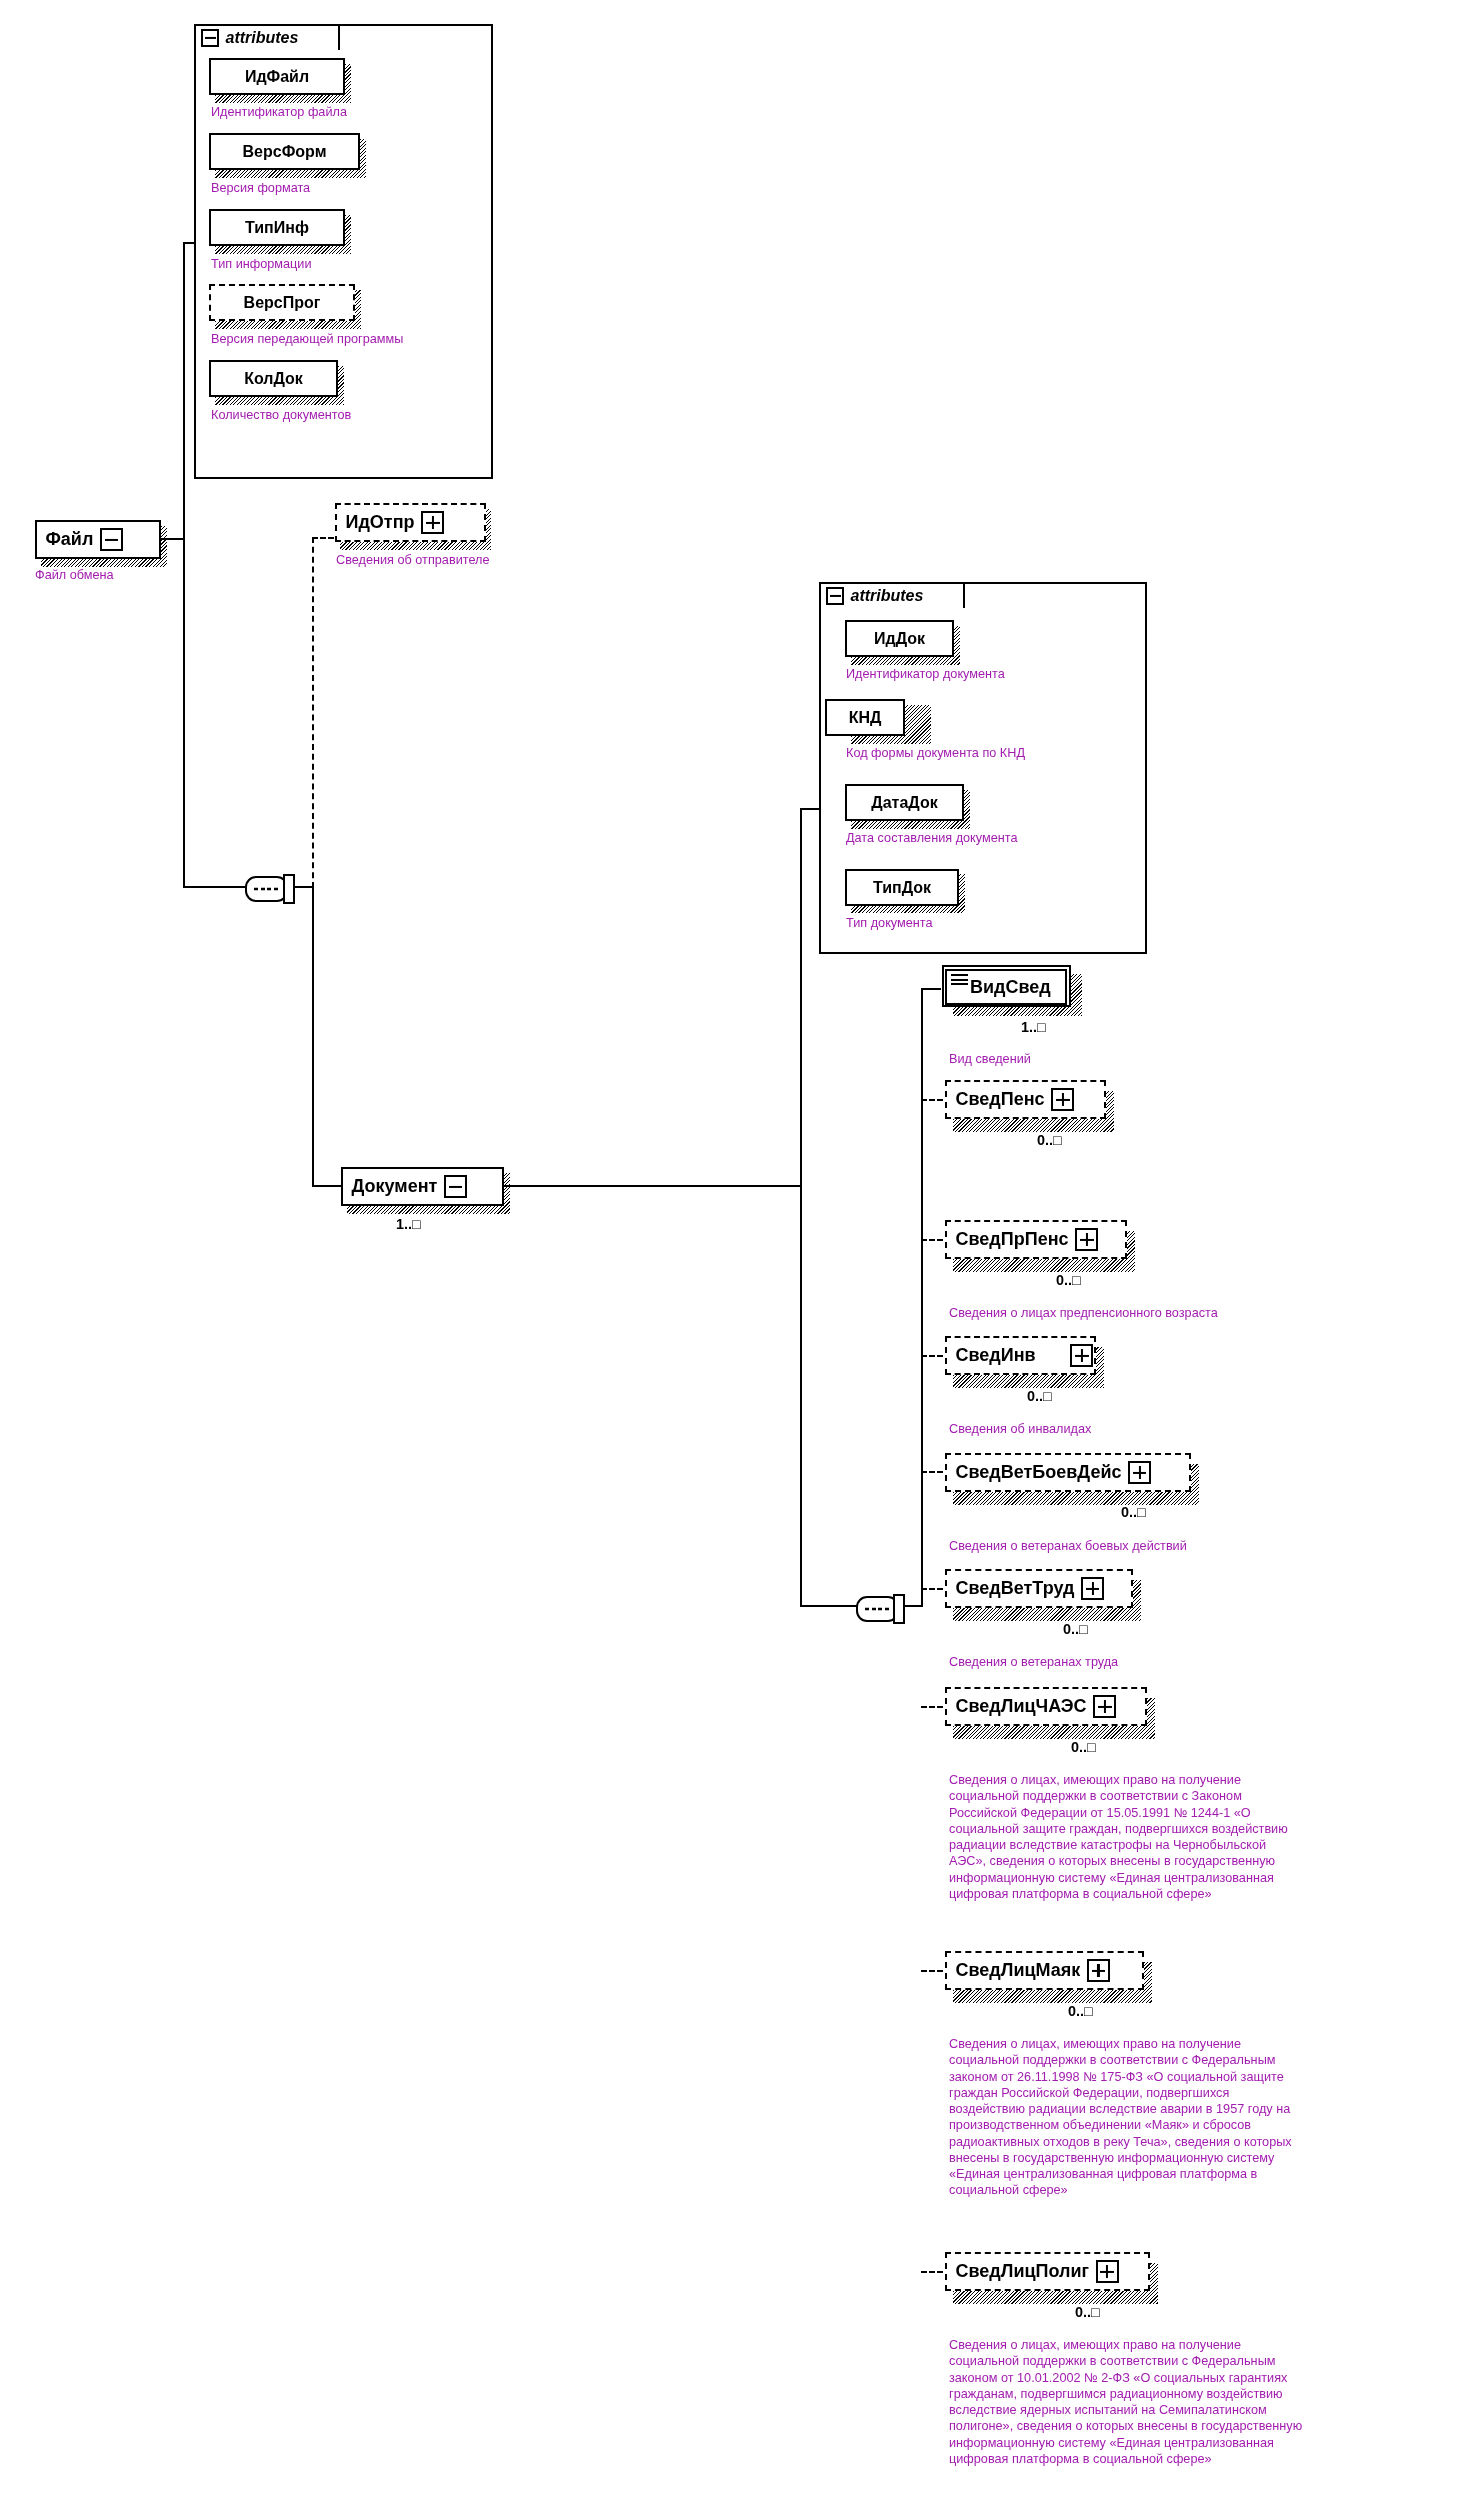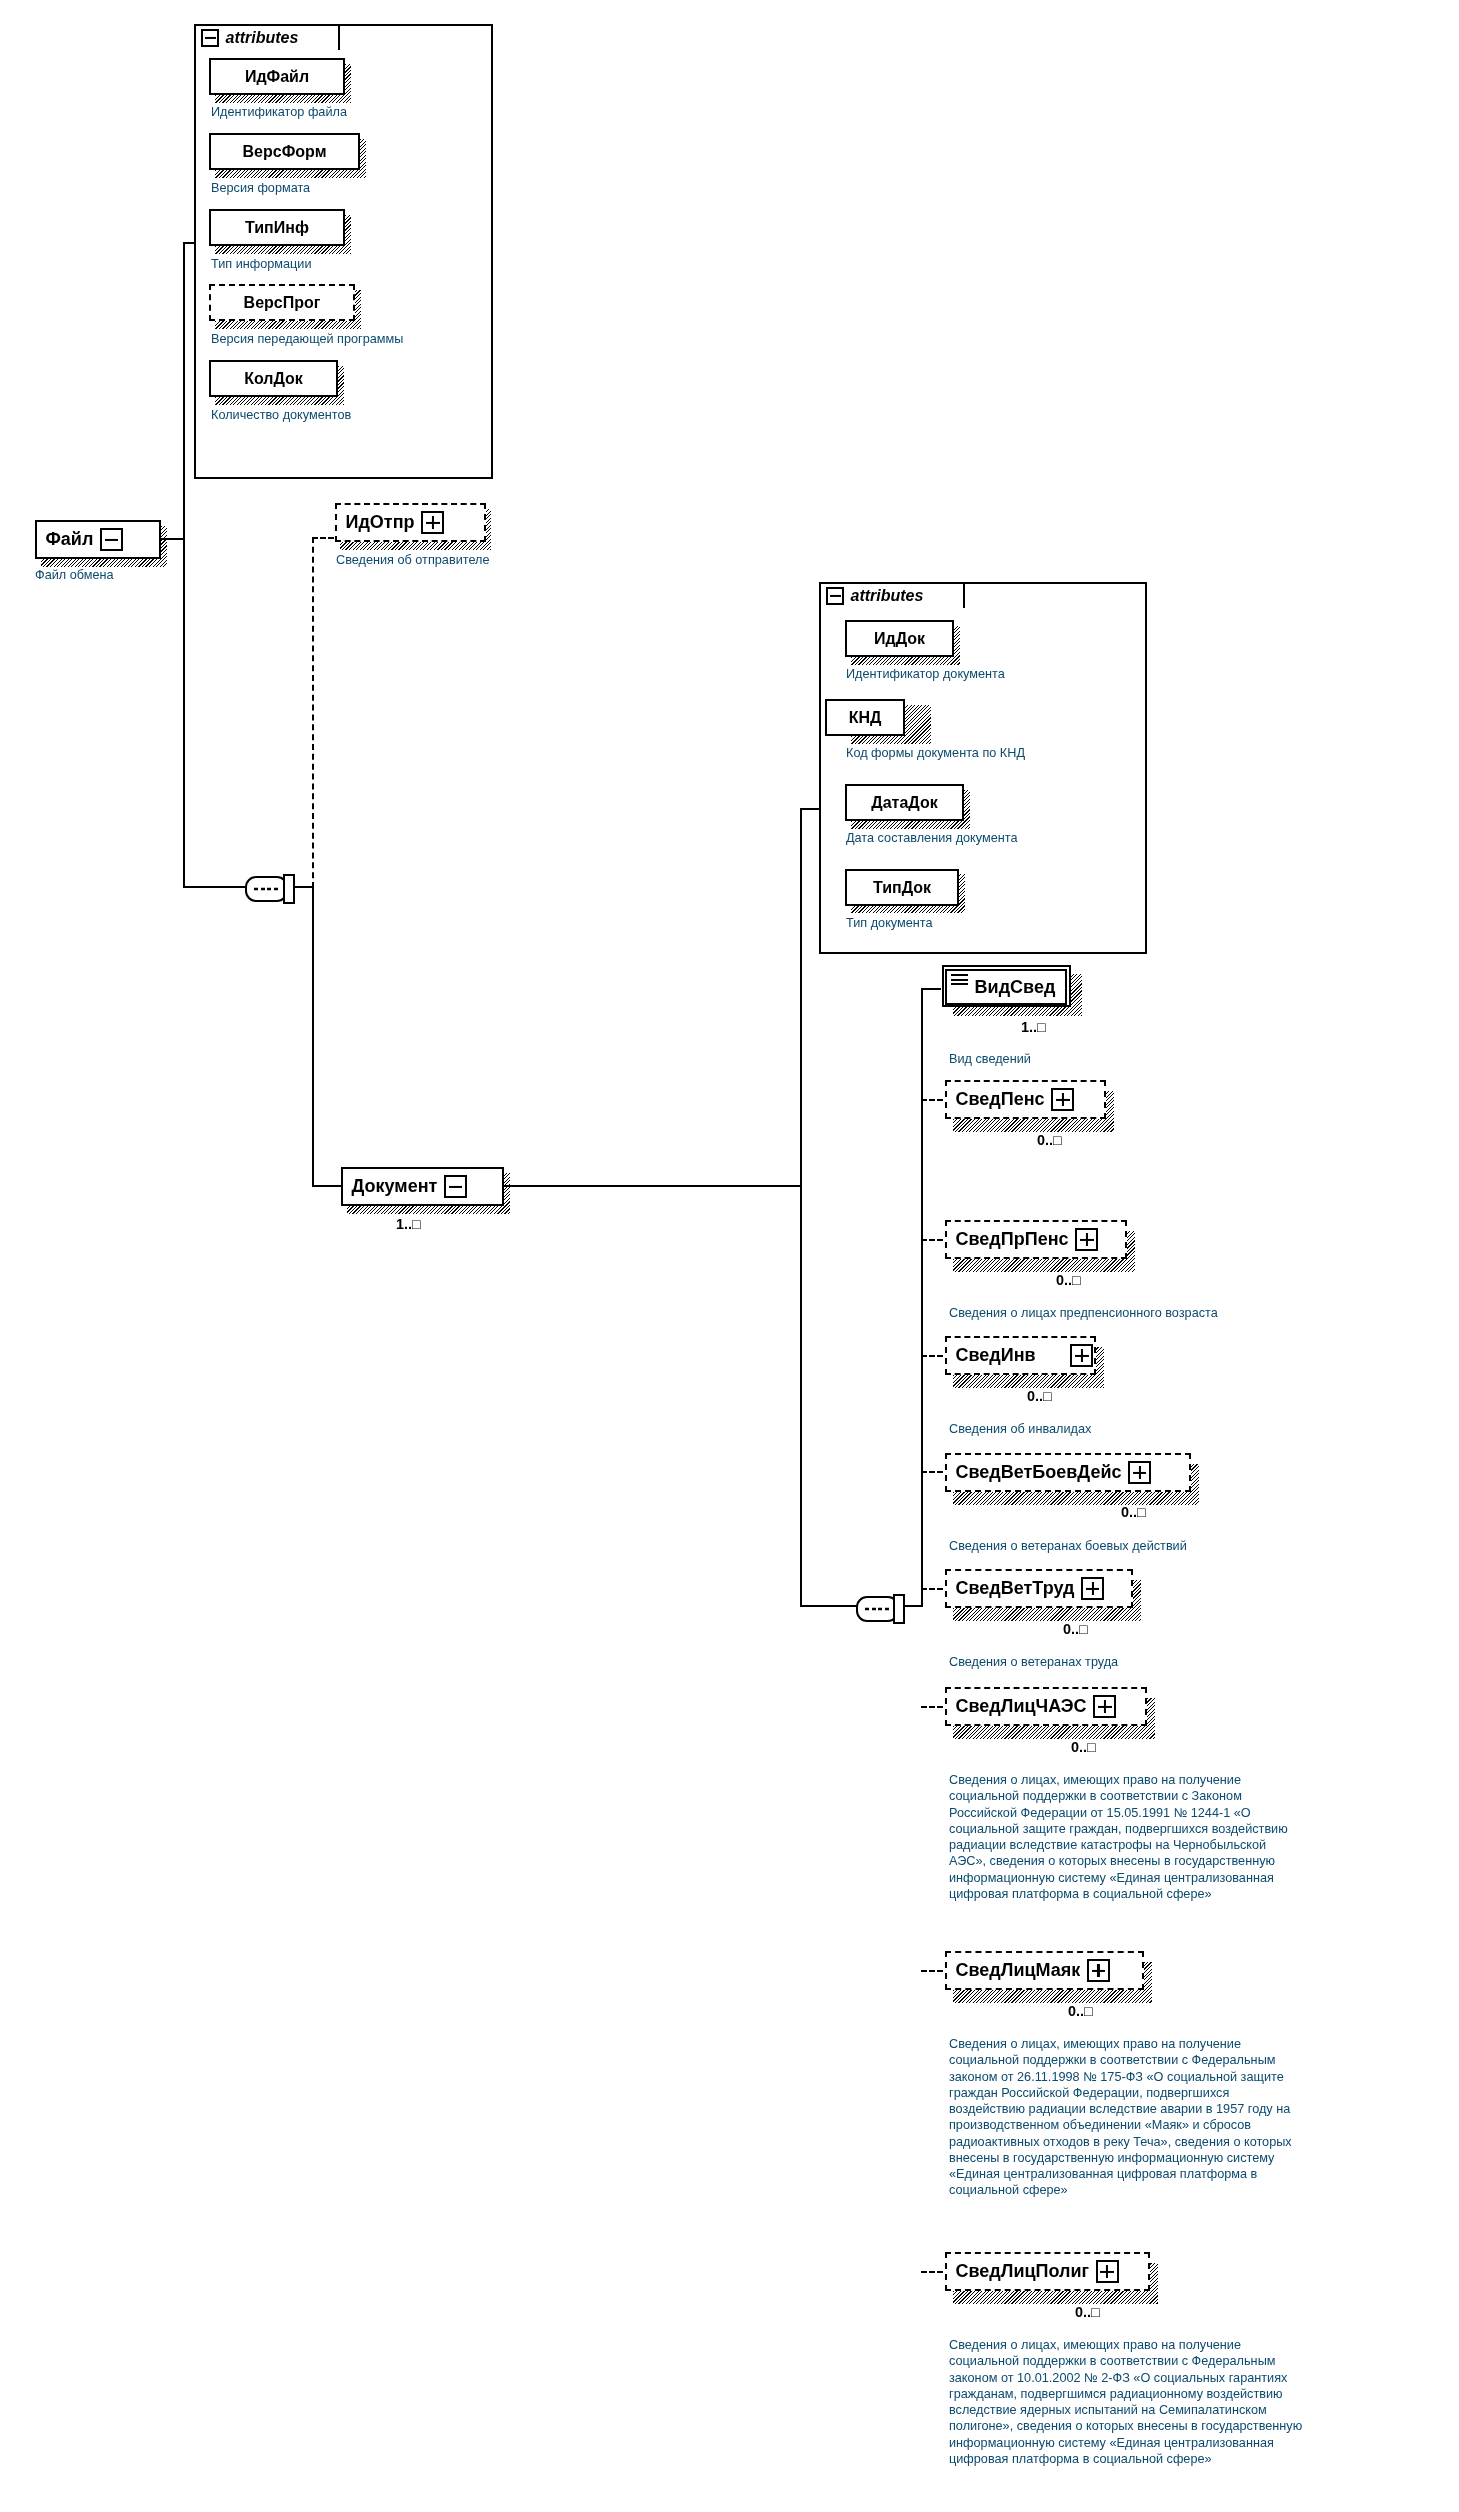--- a/index.html
+++ b/index.html
@@ -128,21 +128,21 @@
       linear-gradient(#000,#000) 0 0/100% 2.1px no-repeat,
       linear-gradient(#000,#000) 0 4.2px/100% 2.1px no-repeat,
       linear-gradient(#000,#000) 0 8.5px/100% 2.1px no-repeat;
   }
 
   
   .doc{
     position:absolute;
     font-size:12.7px;
     line-height:1.28;
-    color:#0c4a6e;
+    color:#a21caf;
     white-space:pre-line;
     z-index:4;
   }
   .occurs{
     position:absolute;
     font-size:14.4px;
     font-weight:bold;
     z-index:4;
   }
 
@@ -312,21 +312,21 @@
   <div class="seq" style="left:856px;top:1596px;"></div>
   <div class="seq-cap" style="left:893px;top:1594px;"></div>
   <div class="ln h" style="left:800px;top:1605px;width:58px;"></div>
 
   <div class="ln h" style="left:901px;top:1605px;width:22px;"></div>
   <div class="ln v" style="left:921px;top:988px;height:619px;"></div>
 
   <div class="ln h" style="left:921px;top:988px;width:20.4px;"></div>
   <div class="shadow" style="left:953px;top:974px;width:129px;height:42px;"></div>
   <div class="node" style="left:942px;top:965px;width:129px;height:42px;background:#fff;z-index:4;"></div>
-  <div class="node" style="left:945px;top:969px;width:122px;height:36px;padding-left:23px;justify-content:center;">
+  <div class="node" style="left:945px;top:969px;width:122px;height:36px;padding-left:23px;">
     <span class="lines-glyph"></span>
     <span class="node-label">ВидСвед</span>
   </div>
   <div class="occurs" style="left:1021px;top:1019px;">1..□</div>
   <div class="doc" style="left:949px;top:1051px;width:441px;">Вид сведений</div>
 
   <div class="ln dash-h" style="left:921px;top:1099px;width:22px;"></div>
   <div class="shadow" style="left:953px;top:1091px;width:161px;height:41px;"></div>
   <div class="node optional" style="left:945px;top:1080px;width:161px;height:39px;">
     <span class="node-label">СведПенс</span>

